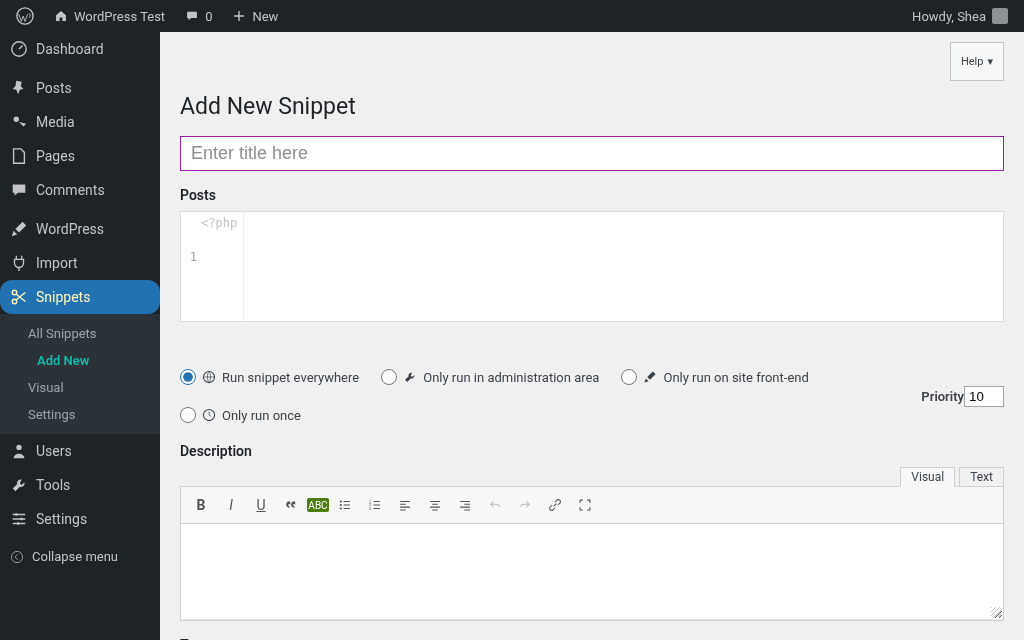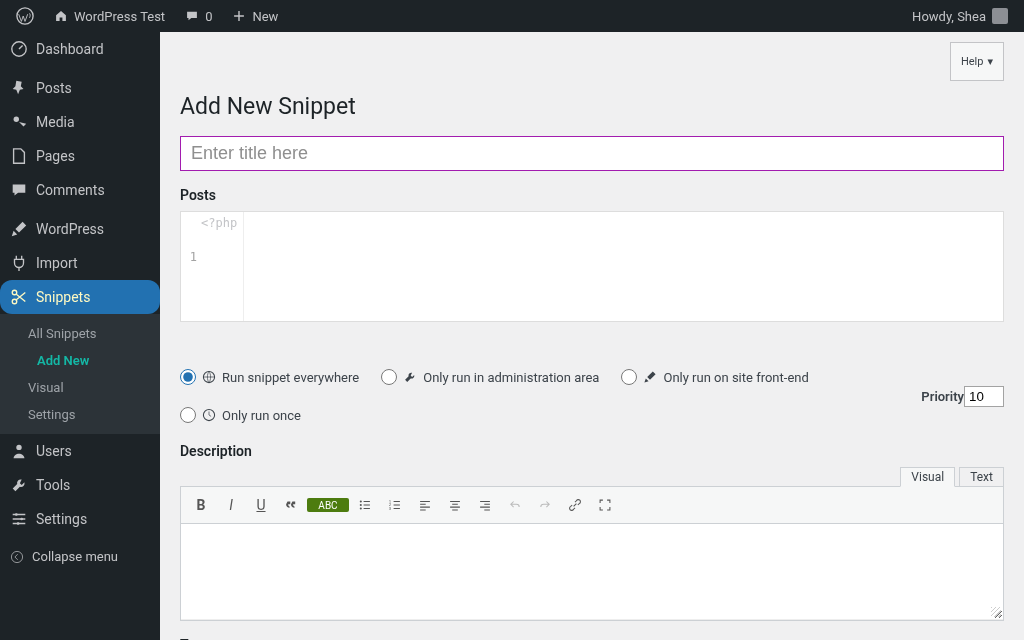--- a/index.html
+++ b/index.html
@@ -248,21 +248,21 @@
           <i>I</i>
         </span>
       <span class="tbtn">
           <u>U</u>
         </span>
       <span class="tbtn">
           <svg class="sicon" viewBox="0 0 20 20">
             <path d="M5 5h4v4H6c0 2 1 3 2 3v2c-3 0-5-2-5-5zM12 5h4v4h-3c0 2 1 3 2 3v2c-3 0-5-2-5-5z"></path>
           </svg>
         </span>
-      <span class="tbtn" style="font-size:10px;background:#4d7c0f;color:#fff;border-radius:2px;height:14px;width:42px;margin-top:7px;">ABC</span>
+      <span class="tbtn" style="font-size:10px;background:#4d7c0f;color:#fff;border-radius:2px;height:14px;width:22px;margin-top:7px;">ABC</span>
       <span class="tbtn">
           <svg class="sicon" viewBox="0 0 20 20">
             <circle cx="4" cy="5" r="1.5"></circle>
             <circle cx="4" cy="10" r="1.5"></circle>
             <circle cx="4" cy="15" r="1.5"></circle>
             <path d="M8 5h9M8 10h9M8 15h9" stroke="currentColor" stroke-width="1.5"></path>
           </svg>
         </span>
       <span class="tbtn">
           <svg class="sicon" viewBox="0 0 20 20">

